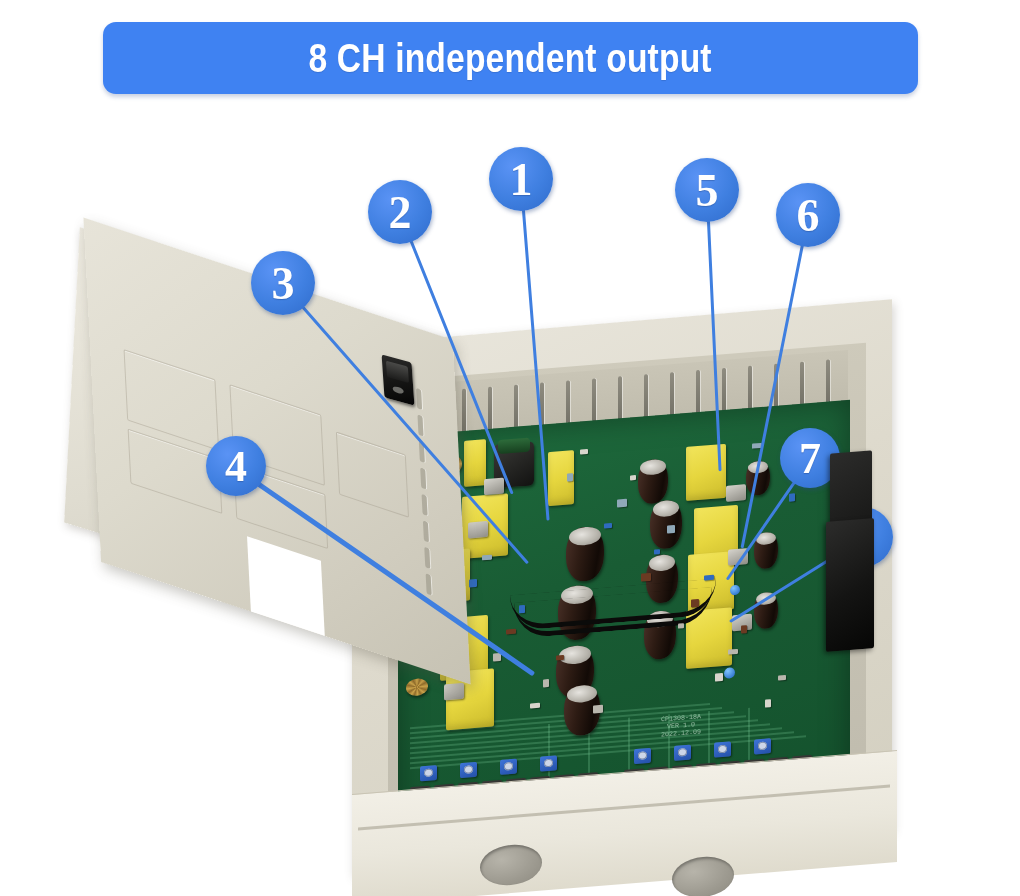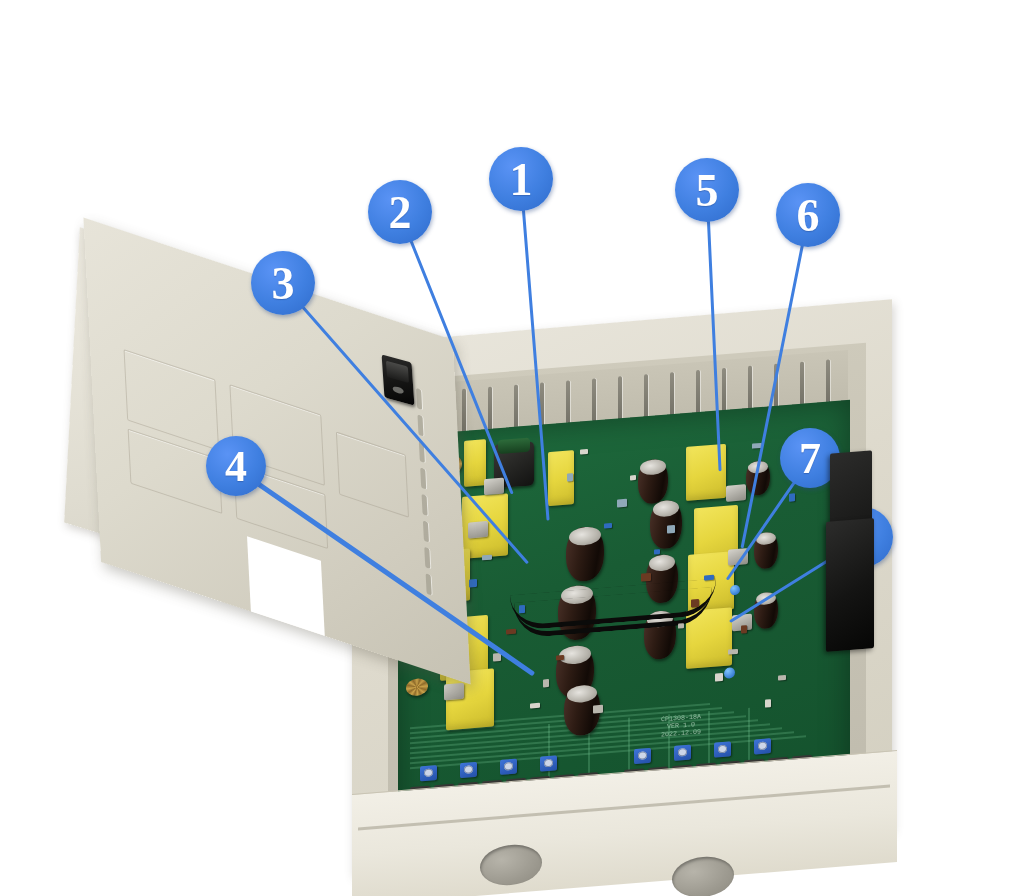--- a/index.html
+++ b/index.html
@@ -209,20 +209,23 @@
     font-family: "Liberation Serif", serif;
     text-shadow: 0 1px 1px rgba(30,60,120,.35);
     user-select:none;
   }
 </style>
 </head>
 <body>
 
 <div id="stage">
 
+  <div class="banner">
+    <span class="banner-text">8 CH independent output</span>
+  </div>
 
   <div class="photo">
 
     <div class="box-body"></div>
     <div class="cavity"></div>
 
     <div class="vent-wall" id="ventwall">
         <i style="left: 10px;"></i>
         <i style="left: 36px;"></i>
         <i style="left: 62px;"></i>

